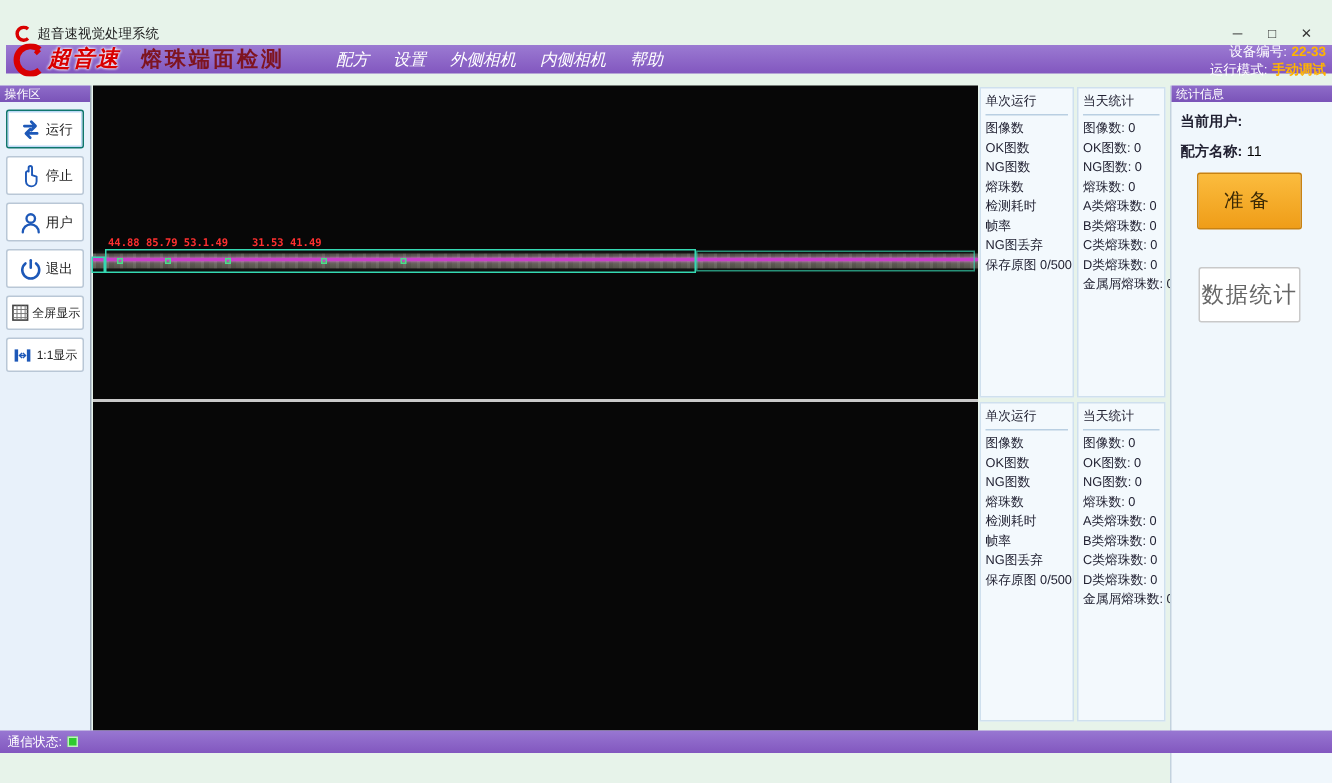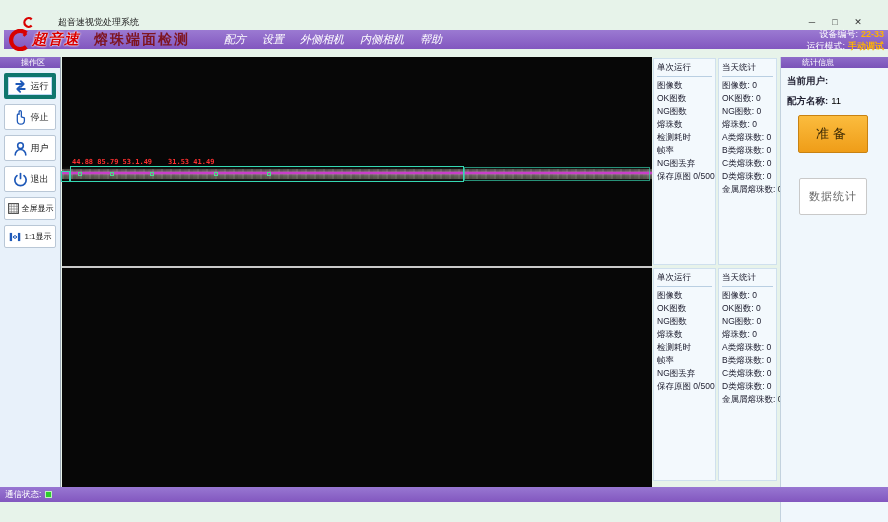--- a/index.html
+++ b/index.html
@@ -6,44 +6,44 @@
   body{
     width:888px;height:522px;overflow:hidden;position:relative;
     background:#e7f3ea;
     font-family:"Liberation Sans",sans-serif;
     -webkit-font-smoothing:antialiased;
   }
   .abs{position:absolute;}
 
   
   .titlebar{left:0;top:0;width:888px;height:30px;display:flex;align-items:flex-end;}
-  .titlebar-inner{display:flex;align-items:center;width:100%;height:16px;padding:0 23px;box-sizing:border-box;gap:20px;}
+  .titlebar-inner{display:flex;align-items:center;width:100%;height:16px;padding:0 10px;box-sizing:border-box;}
   .win-title{font-size:9px;color:#222;margin-left:4px;}
   .win-controls{margin-left:auto;display:flex;gap:9px;align-items:center;}
   .win-btn{width:14px;height:12px;font-size:9px;color:#333;text-align:center;line-height:12px;cursor:default;}
 
   
   .header{left:4px;top:30px;width:888px;height:19px;background:linear-gradient(#9b7ad2,#8257bf);display:flex;align-items:center;}
   .logo-swirl{margin-left:4px;}
   .brand{font-size:15px;font-weight:bold;font-style:italic;color:#d90000;text-shadow:0 0 2px #fff,0 0 2px #fff;margin-left:2px;letter-spacing:1px;}
   .app-title{font-size:19px;font-weight:bold;color:#ffffff;margin-left:8px;letter-spacing:1px;}
   .app-subtitle{font-size:14px;font-weight:bold;color:#7e1420;margin-left:14px;letter-spacing:2px;}
   .menu{display:flex;gap:16px;margin-left:34px;font-style:italic;}
   .menu [data-name="menu-item"]{font-size:11px;color:#fff;cursor:default;white-space:nowrap;}
   .header-info{margin-left:auto;margin-right:8px;text-align:right;font-size:9px;line-height:12px;color:#fff;white-space:nowrap;}
   .header-info b{color:#ffb400;font-weight:bold;margin-left:3px;}
 
   
   .sidebar{left:0;top:57px;width:61px;height:430px;background:#e8f1fa;border-right:1px solid #9aa7b4;box-sizing:border-box;}
-  .panel-cap{height:11px;background:linear-gradient(#8e6cc9,#7a53b8);color:#fff;font-size:8px;line-height:11px;padding-left:21px;}
+  .panel-cap{height:11px;background:linear-gradient(#8e6cc9,#7a53b8);color:#fff;font-size:8px;line-height:11px;padding-left:3px;}
   .side-btn{display:flex;align-items:center;justify-content:center;gap:2px;width:52px;margin:5px auto 0;background:#fff;
     border:1px solid #b9c7d6;border-radius:2px;box-sizing:border-box;cursor:pointer;}
   .side-btn.h25{height:26px;}
   .side-btn.h22{height:23px;}
-  .side-btn.focused{border:4px solid #0f766e;box-shadow:0 0 0 1px #bcd8f5 inset;}
+  .side-btn.focused{border:1px solid #0f766e;box-shadow:0 0 0 1px #bcd8f5 inset;}
   .side-btn .lbl{font-size:9px;color:#222;white-space:nowrap;}
   .side-btn.small .lbl{font-size:8px;}
   .icon-svg{flex:0 0 auto;}
 
   
   .viewport-area{left:62px;top:57px;width:590px;height:430px;background:#070707;}
   .vp-divider{left:0;top:209px;width:590px;height:2px;background:#c9c9c9;}
   .strip{left:0;width:590px;background:linear-gradient(#514f49,#6f6c63 45%,#55524b);
     box-shadow:0 0 4px rgba(255,255,255,.12);}
   .strip:after{content:"";position:absolute;inset:0;
@@ -68,21 +68,21 @@
   .stats-row{font-size:8.5px;color:#223;line-height:13px;white-space:nowrap;}
 
   
   .right-panel{left:780px;top:57px;width:108px;height:478px;background:#f0f7fc;border-left:1px solid #c3d2de;box-sizing:border-box;}
   .rp-line{font-size:9.5px;font-weight:bold;color:#223;margin:7px 0 0 6px;white-space:nowrap;}
   .rp-line b{font-weight:normal;color:#000;margin-left:3px;}
   .btn-prepare{left:798px;top:115px;width:70px;height:38px;background:linear-gradient(#fbbc3e,#ef9d18);
     border:1px solid #c88212;border-radius:2px;font-size:13px;color:#3c2a05;letter-spacing:4px;
     display:flex;align-items:center;justify-content:center;cursor:pointer;box-sizing:border-box;}
   .btn-datastats{left:799px;top:178px;width:68px;height:37px;background:#fff;border:1px solid #c9c9c9;border-radius:2px;
-    font-size:11px;color:#666;letter-spacing:1px;display:flex;align-items:center;justify-content:center;cursor:pointer;box-sizing:border-box;}
+    font-size:15px;color:#666;letter-spacing:1px;display:flex;align-items:center;justify-content:center;cursor:pointer;box-sizing:border-box;}
 
   
   .statusbar{left:0;top:487px;width:888px;height:15px;background:linear-gradient(#9877d2,#8257bf);
     display:flex;align-items:center;font-size:8.5px;color:#fff;}
   .comm{margin-left:5px;display:flex;align-items:center;gap:4px;}
   .led{width:7px;height:7px;background:#2ecc2e;border:1px solid #bff0bf;box-sizing:border-box;}
   .sb-right{margin-left:auto;margin-right:6px;display:flex;gap:10px;align-items:center;white-space:nowrap;}
 </style>
 </head>
 <body>

